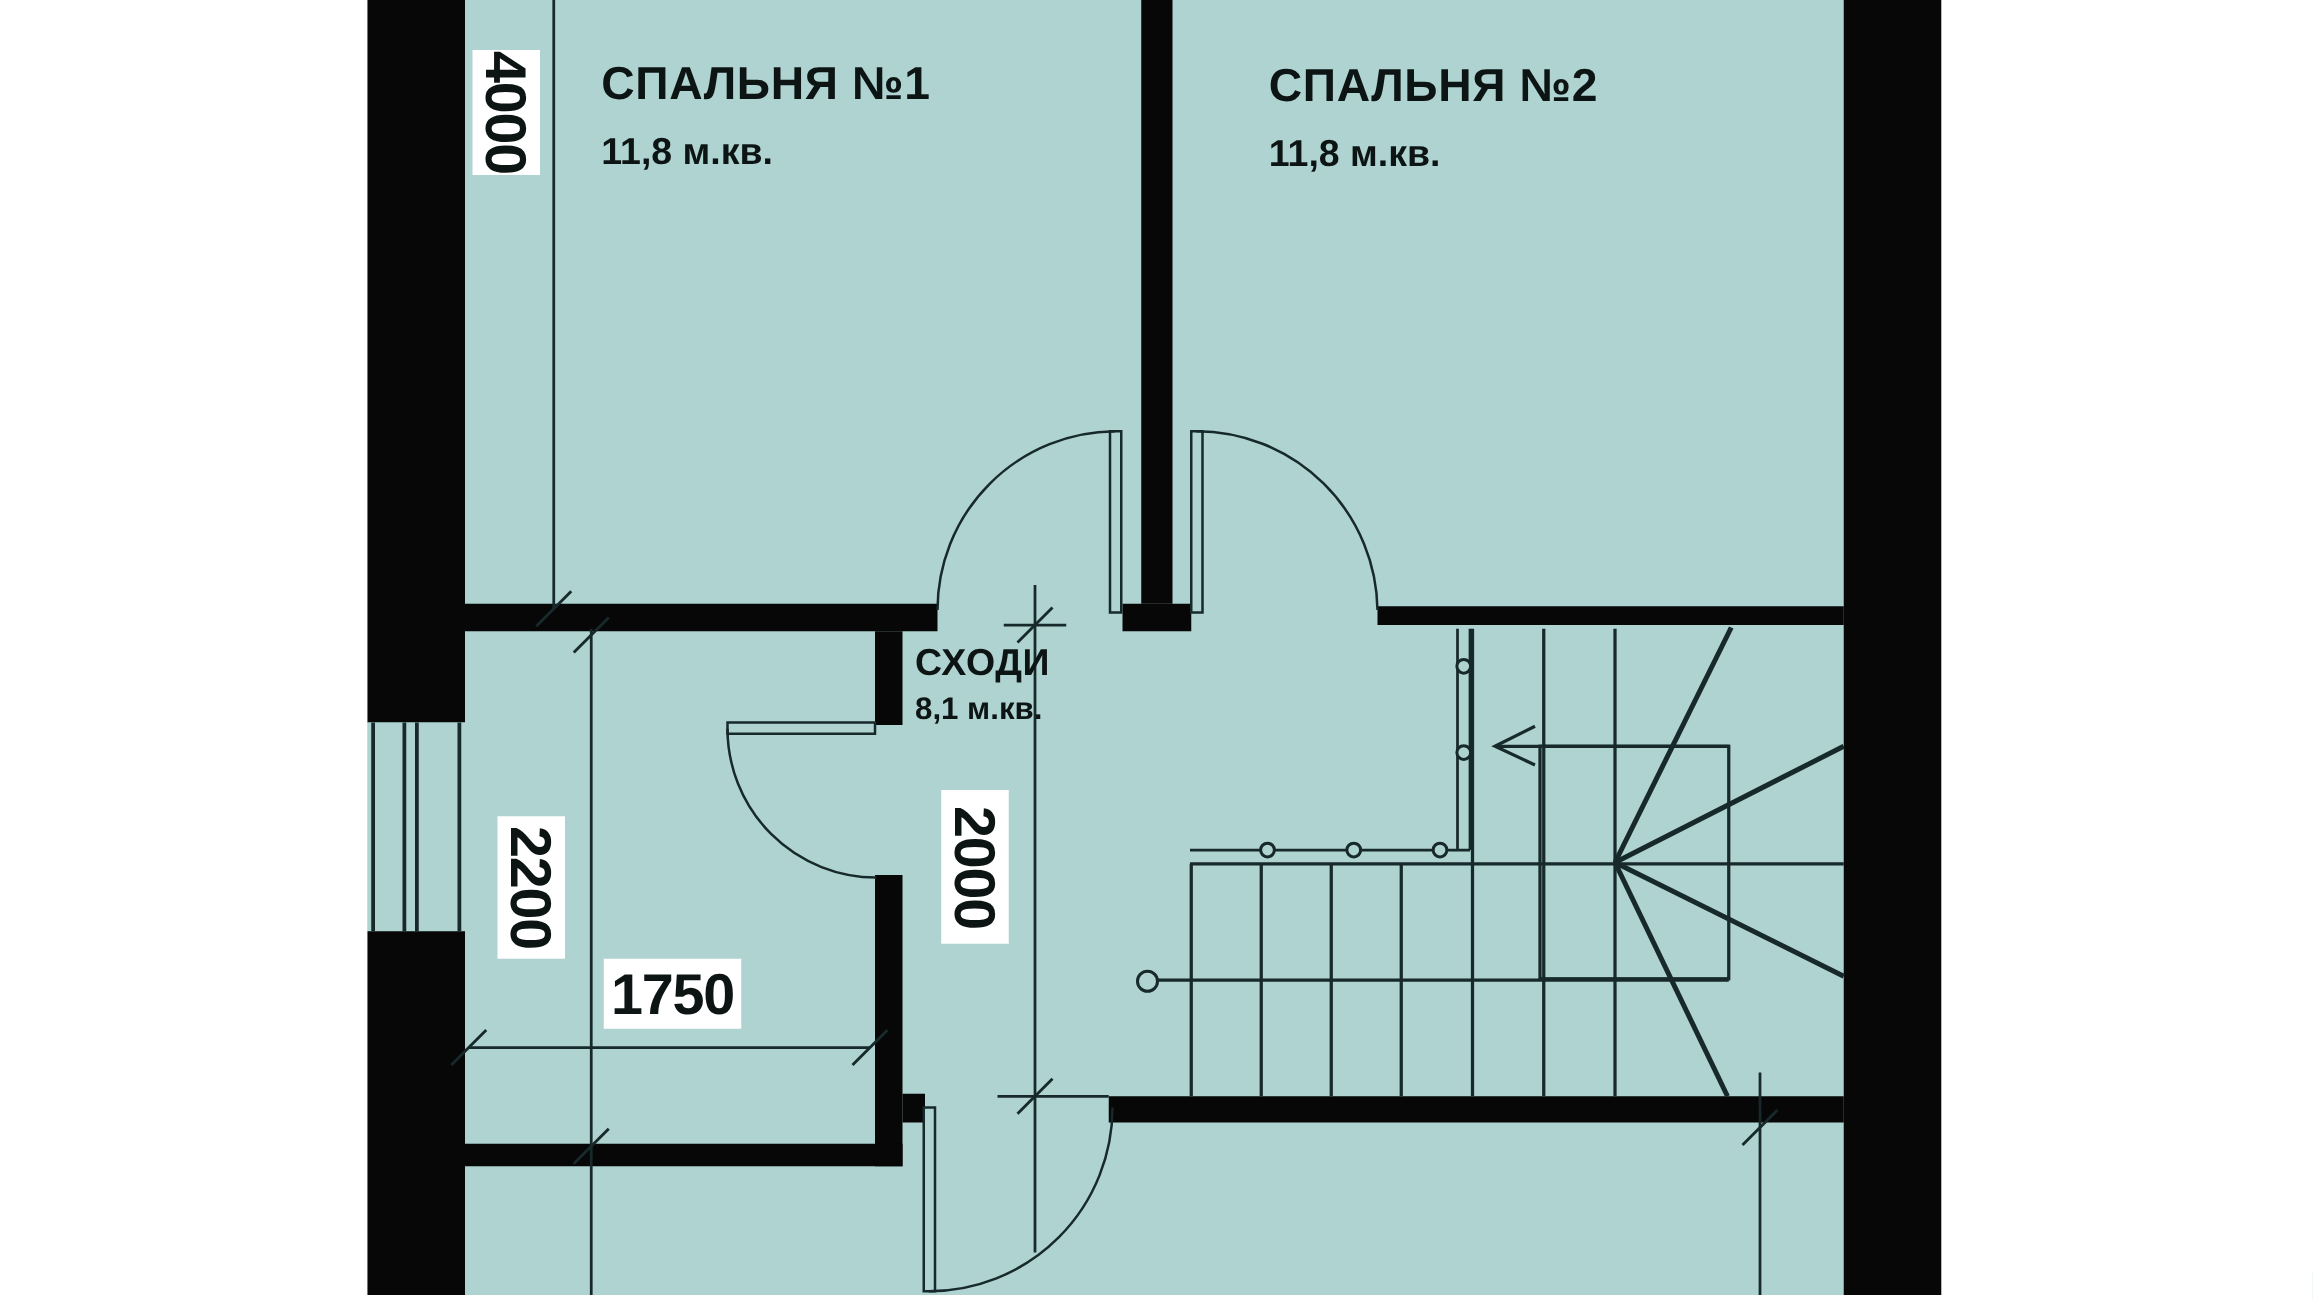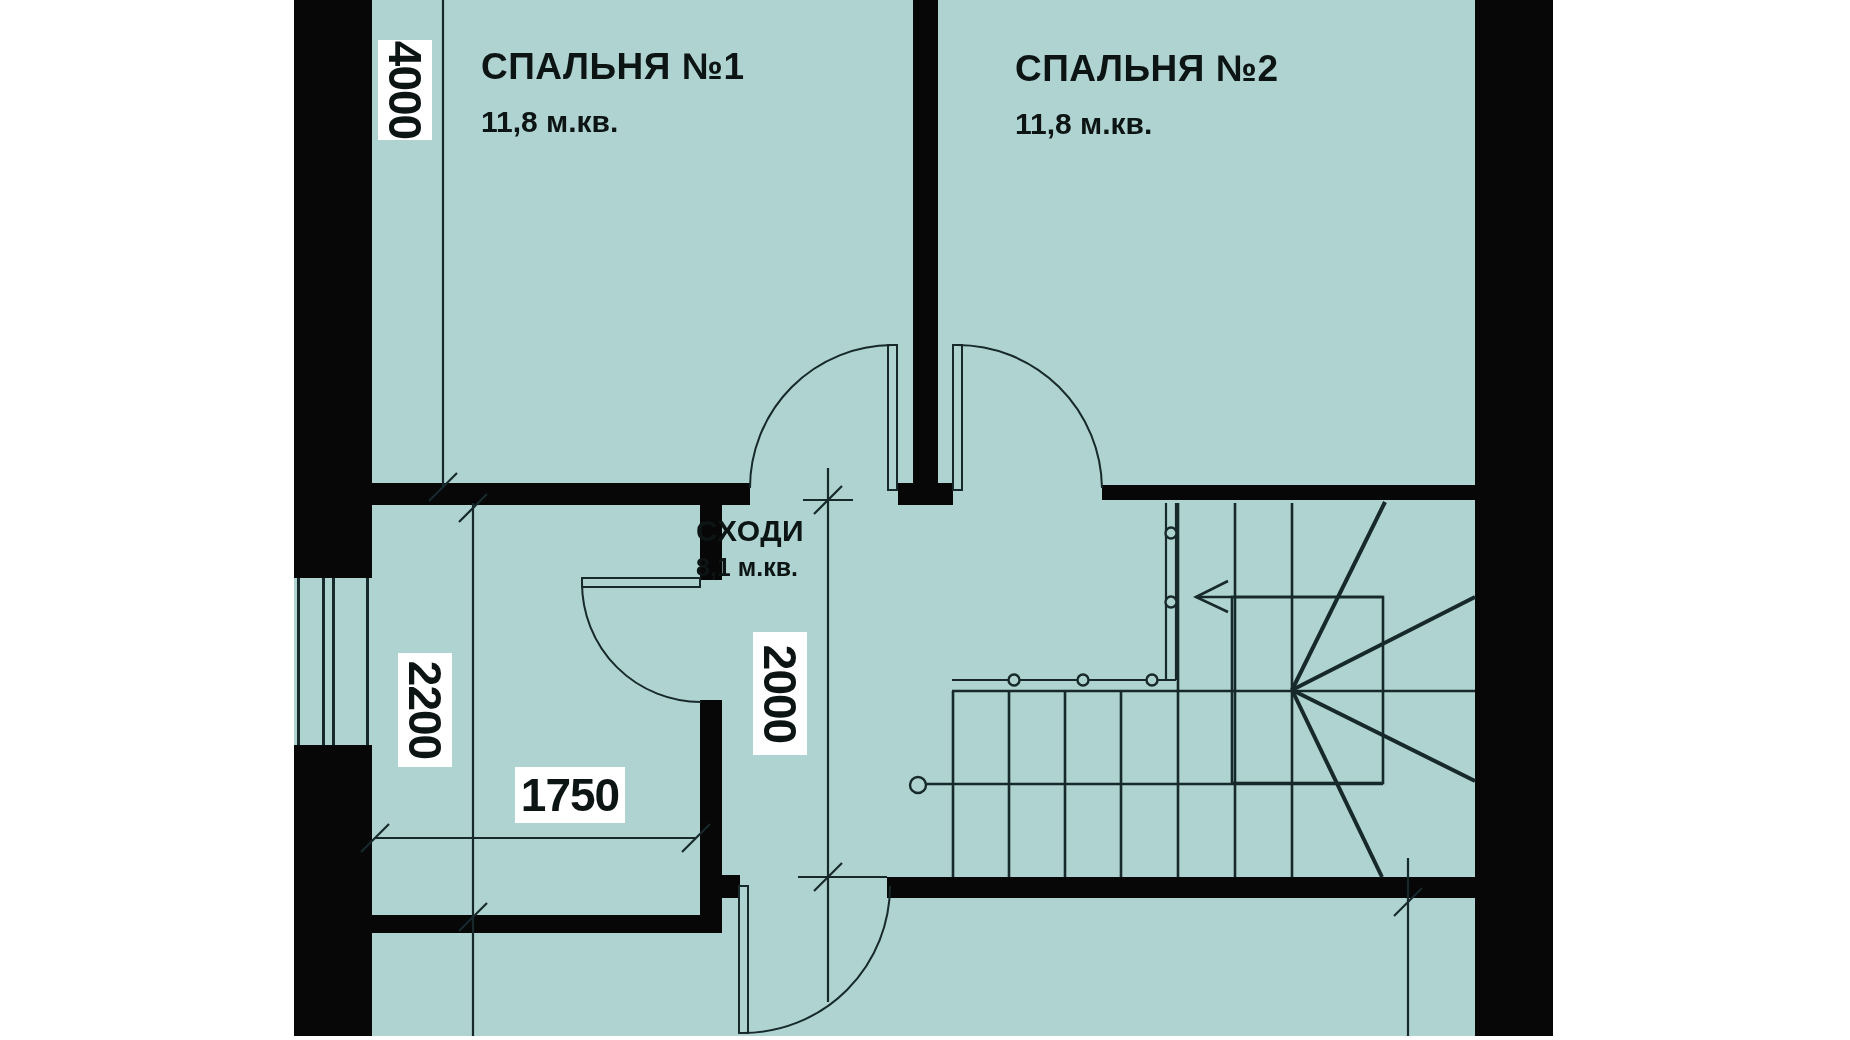--- a/index.html
+++ b/index.html
@@ -127,34 +127,34 @@
   </svg>
 
   <div class="roomlbl" style="left:481px;top:46px;width:320px;">
     <span class="t">СПАЛЬНЯ №1</span>
     <span class="a">11,8 м.кв.</span>
   </div>
   <div class="roomlbl" style="left:1015px;top:48px;width:320px;">
     <span class="t">СПАЛЬНЯ №2</span>
     <span class="a">11,8 м.кв.</span>
   </div>
-  <div class="roomlbl small" style="left:696px;top:514px;width:220px;text-align:left;">
+  <div class="roomlbl small" style="left:732px;top:514px;width:220px;text-align:left;">
     <span class="t">СХОДИ</span>
     <span class="a">8,1 м.кв.</span>
   </div>
   <div class="roomlbl med" style="left:442px;top:684px;width:300px;">
   </div>
 
   <div class="dim vert" style="left:378px;top:40px;width:54px;height:100px;">
     <span>4000</span>
   </div>
   <div class="dim vert" style="left:398px;top:653px;width:54px;height:114px;">
     <span>2200</span>
   </div>
-  <div class="dim" style="left:483px;top:767px;width:110px;height:56px;margin-left:32px;">
+  <div class="dim" style="left:483px;top:767px;width:110px;height:56px;">
     <span>1750</span>
   </div>
   <div class="dim vert" style="left:753px;top:632px;width:54px;height:123px;">
     <span>2000</span>
   </div>
 
   <div class="botstrip"></div>
 </div>
 
 </body></html>

